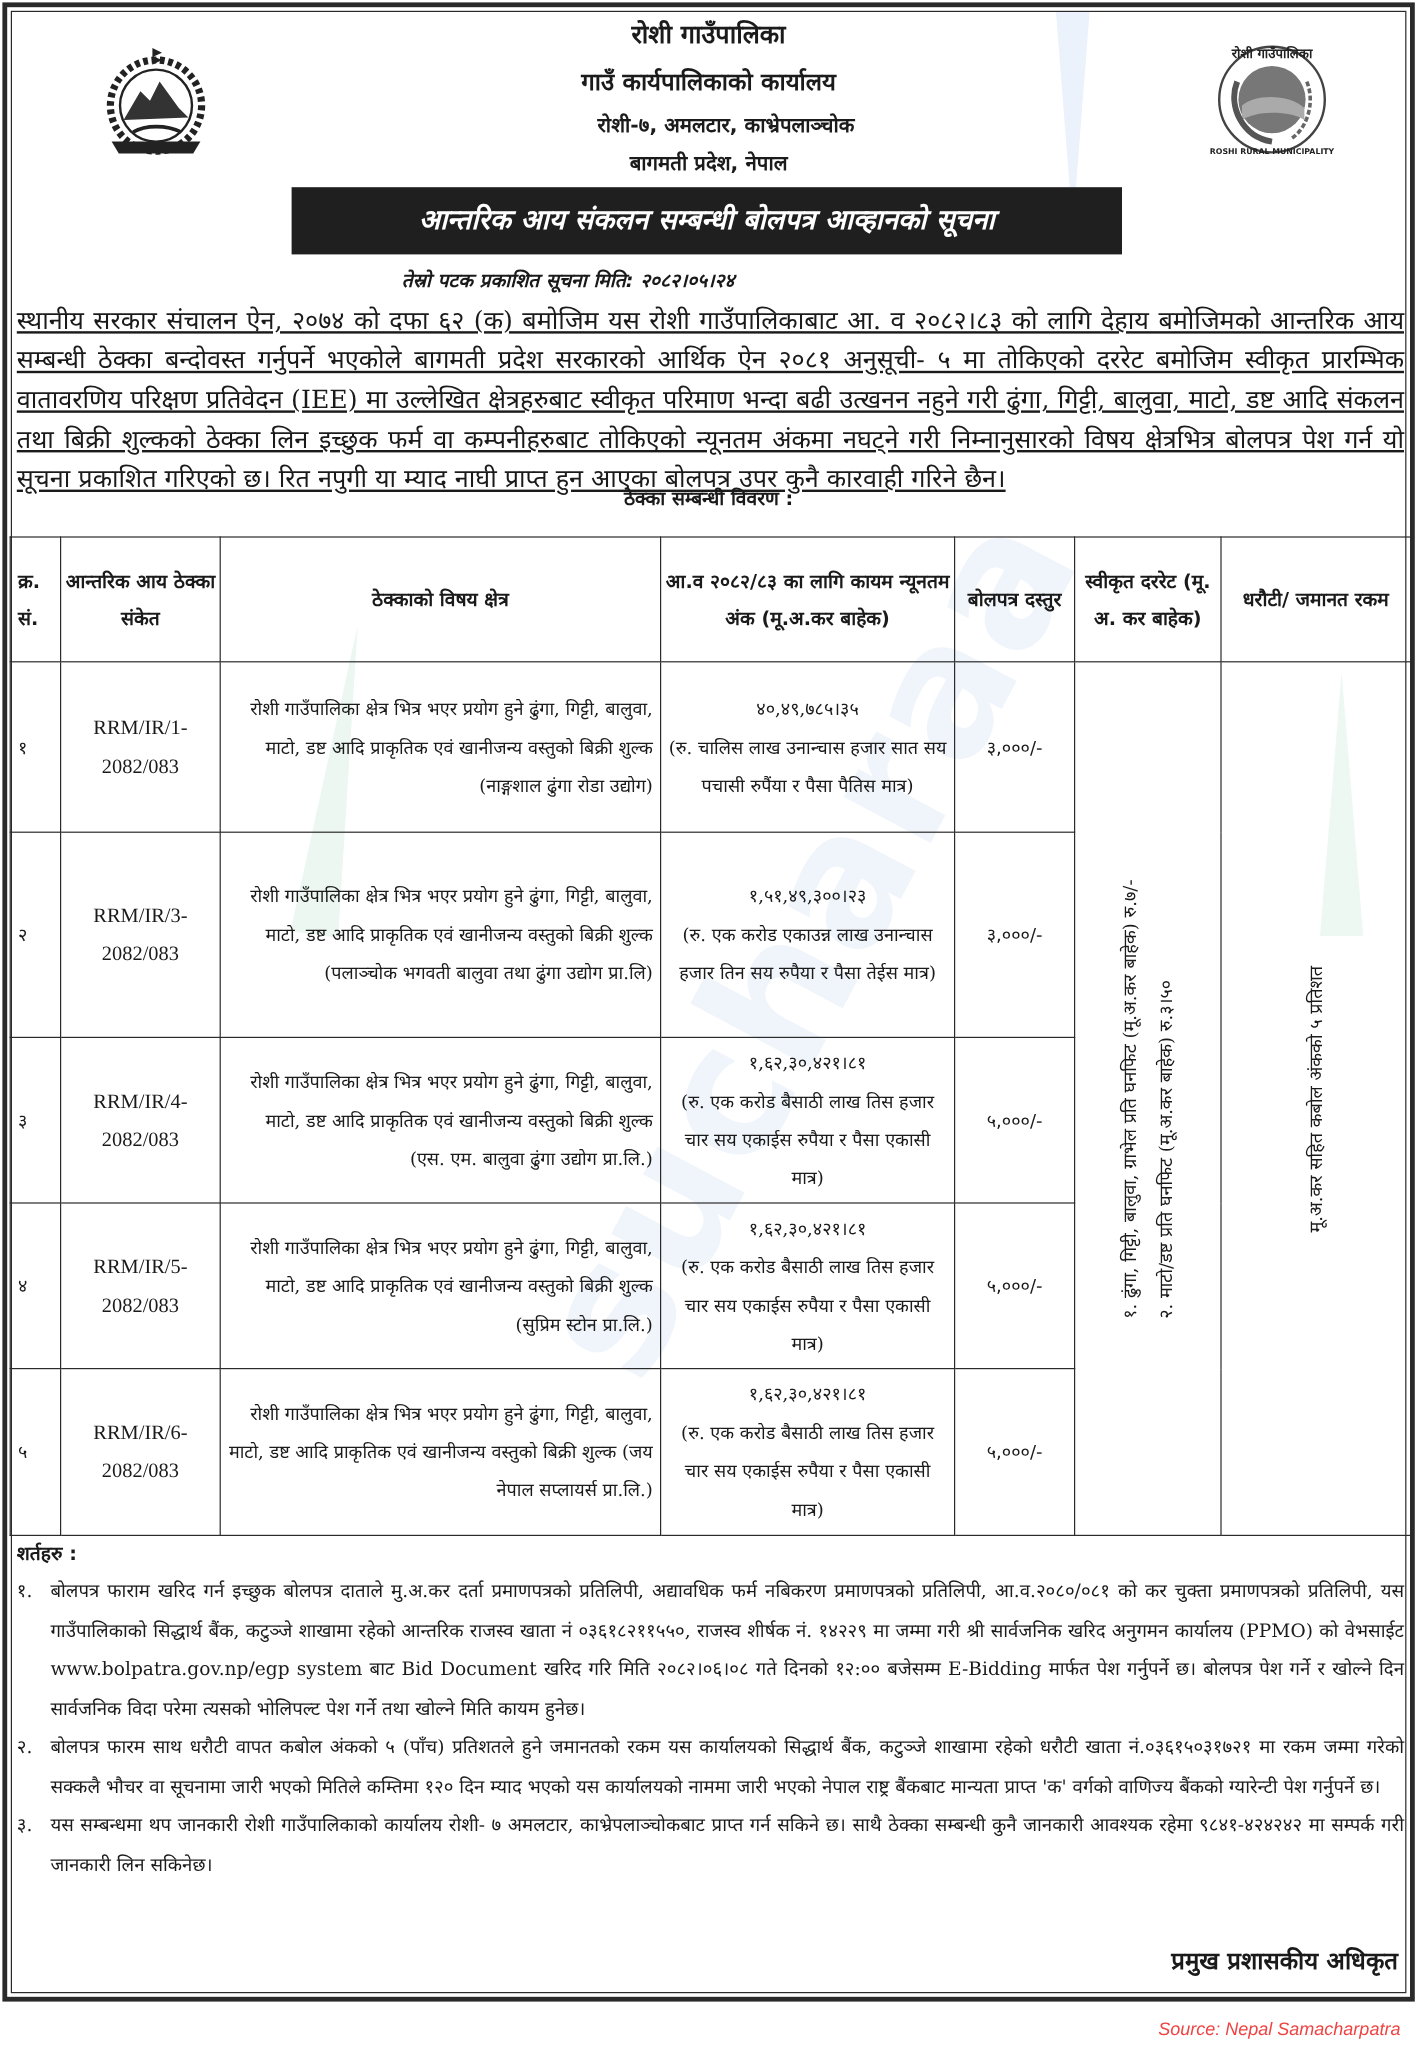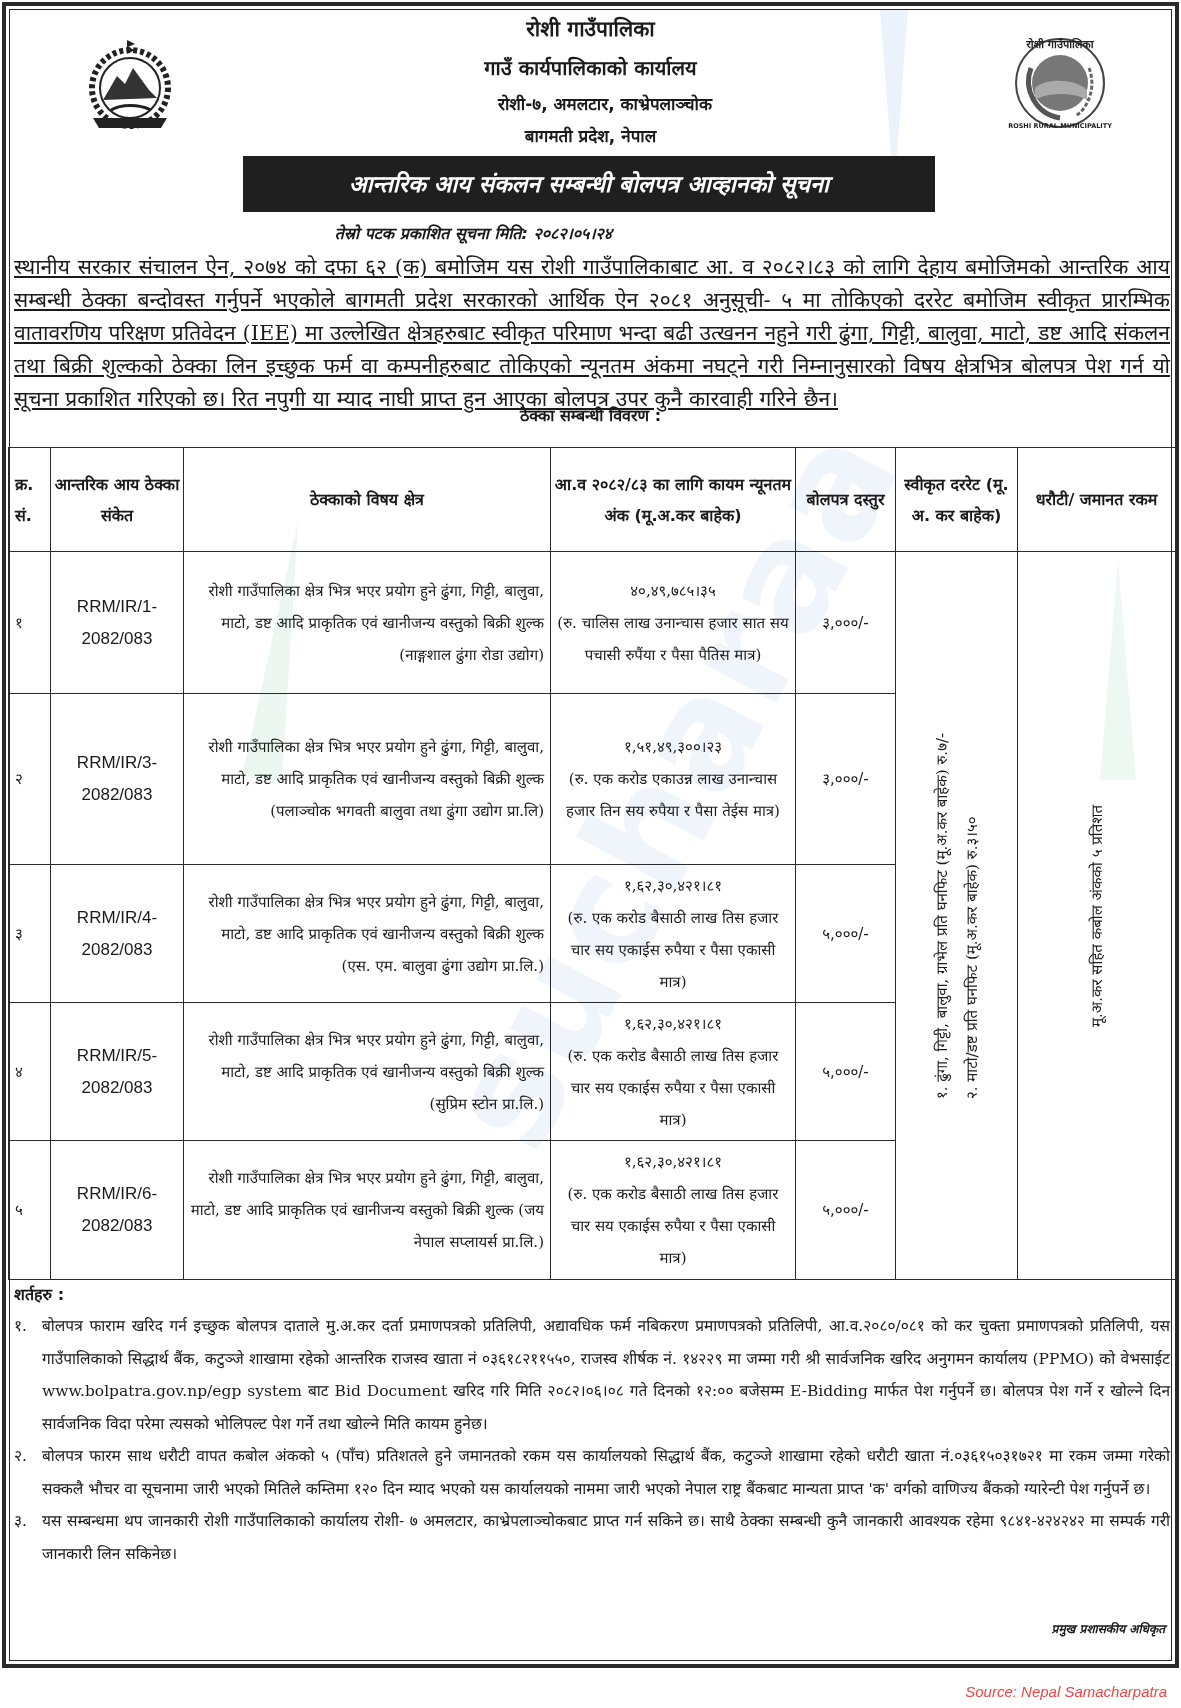--- a/index.html
+++ b/index.html
@@ -57,40 +57,40 @@
   table.contracts {
     position: absolute; left: 8px; top: 447px; width: 1167px; border-collapse: collapse;
     table-layout: fixed; font-size: 15px; padding-left: 10px;
   }
   table.contracts th, table.contracts td { border: 1.5px solid #2b2b2b; vertical-align: middle; }
   table.contracts thead tr { height: 104px; }
   table.contracts th { font-family: "DejaVu Sans", sans-serif; font-weight: bold; font-size: 16px; line-height: 31px; text-align: center; }
   table.contracts th.sn { text-align: left; padding-left: 6px; }
   table.contracts td { line-height: 32px; padding: 2px 6px; }
   td.c-sn { text-align: left; padding-left: 6px; }
-  td.c-code { text-align: center; font-family: Liberation Sans, sans-serif; font-size: 17px; }
+  td.c-code { text-align: center; font-family: Liberation Serif, serif; font-size: 17px; }
   td.c-subject { text-align: right; }
   td.c-amount { text-align: center; }
   td.c-fee { text-align: center; font-family: "DejaVu Sans", sans-serif; font-size: 15px; }
   tr.r1 { height: 142px; } tr.r2 { height: 171px; } tr.r3 { height: 138px; }
   tr.r4 { height: 138px; } tr.r5 { height: 139px; }
 
   td.vert { position: relative; padding: 0; }
   .vert-wrap { position: absolute; left: 50%; top: 50%; transform: translate(-50%,-50%) rotate(-90deg);
     white-space: nowrap; font-size: 15px; line-height: 30px; text-align: left; }
 
   .terms-heading { position: absolute; left: 14px; top: 1283px;
     font-family: "DejaVu Sans", sans-serif; font-weight: bold; font-size: 16px; }
   .terms { position: absolute; left: 14px; top: 1310px; width: 1156px; font-size: 15.5px; line-height: 32.5px; }
   .term { display: flex; text-align: justify; }
   .term-num { width: 28px; flex: 0 0 28px; }
   .term-text { flex: 1; }
 
   .signature { position: absolute; right: 16px; top: 1620px;
-    font-family: "DejaVu Sans", sans-serif; font-weight: bold; font-size: 12px; font-style: italic; }
+    font-family: "DejaVu Sans", sans-serif; font-weight: bold; font-size: 20px; }
   .source { position: absolute; right: 14px; top: 1683px;
     font-family: "Liberation Sans", sans-serif; font-style: italic; font-size: 15px; color: #ef4444; }
 </style>
 </head>
 <body>
 
 <div class="frame"></div>
 
 <div class="watermark wm-tri1"></div>
 <div class="watermark wm-tri2"></div>

